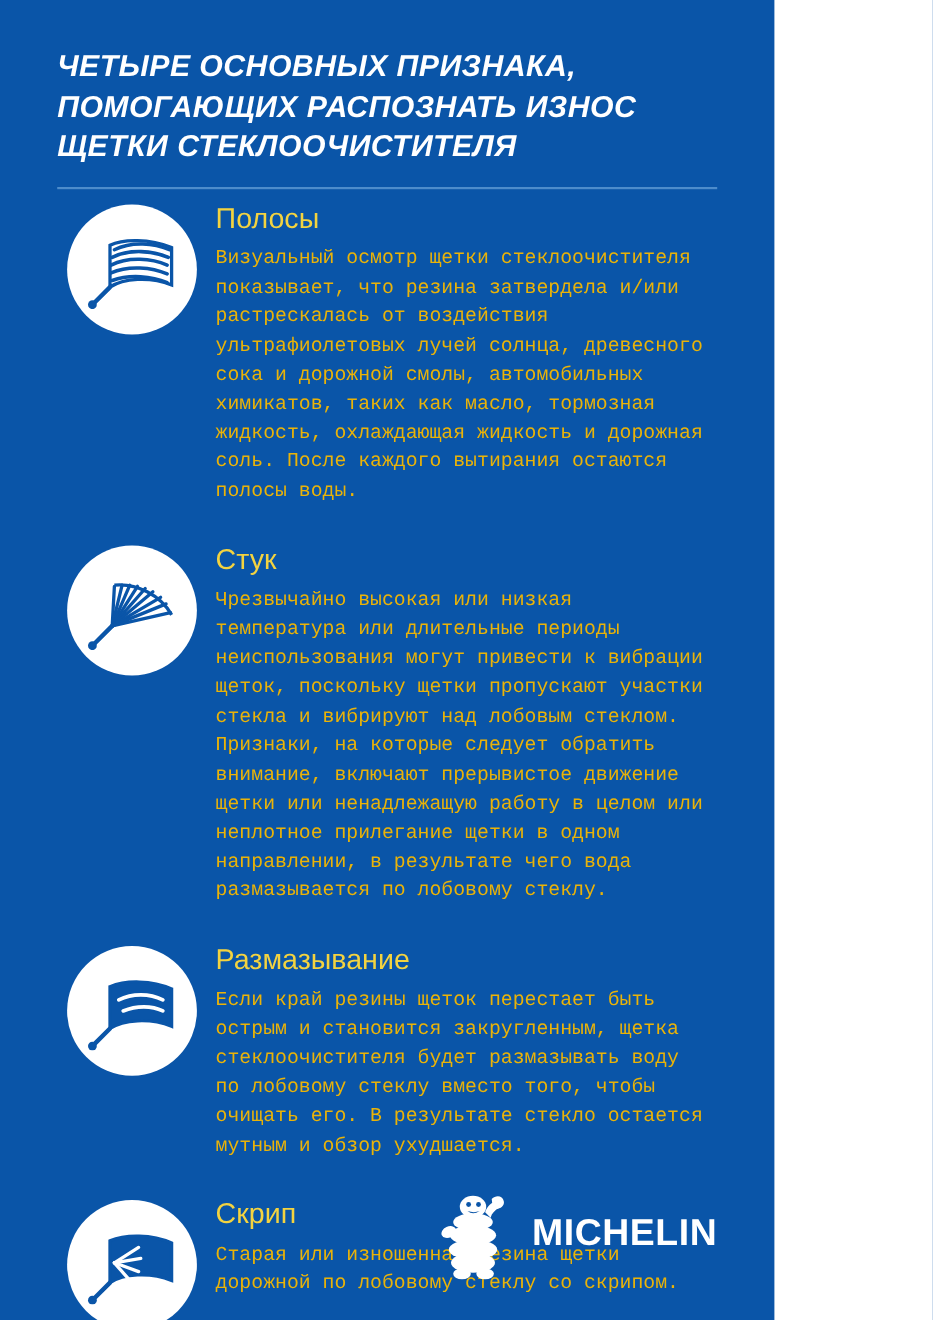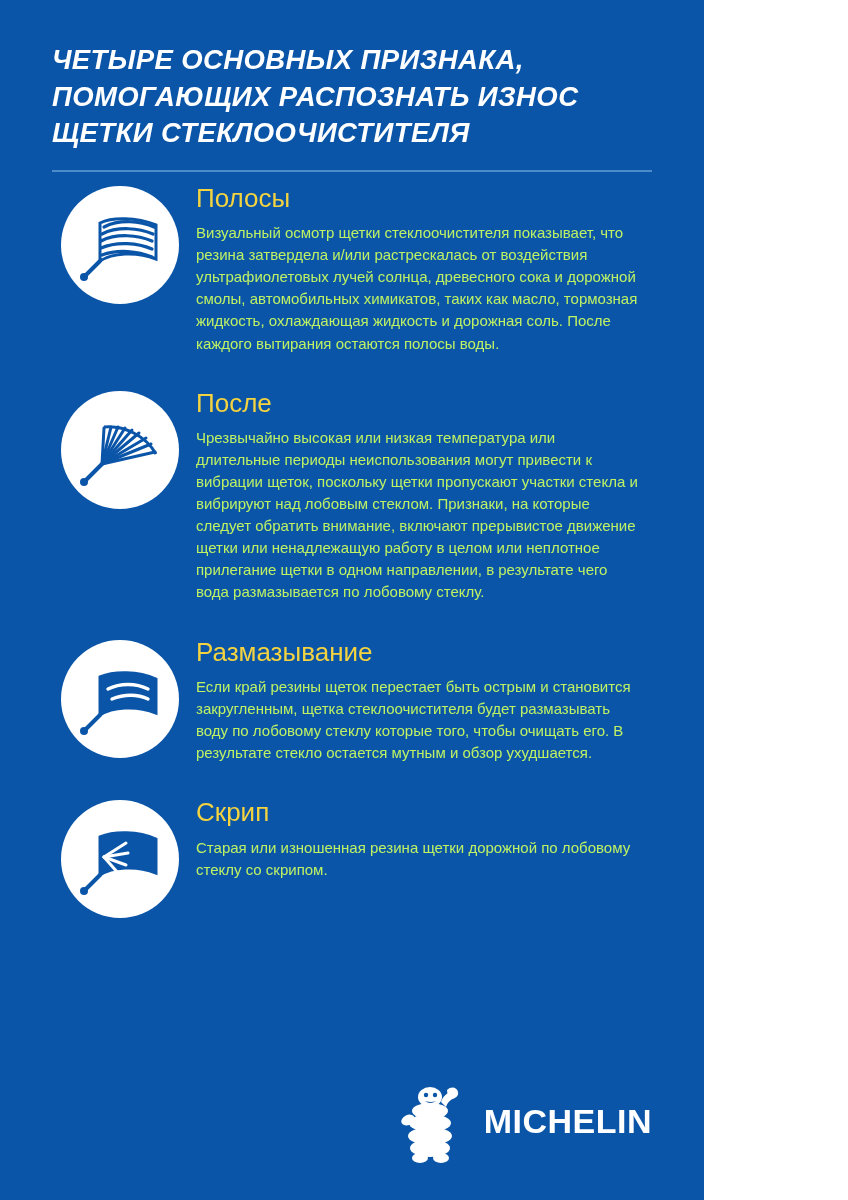--- a/index.html
+++ b/index.html
@@ -86,24 +86,24 @@
   .sec-title {
     margin: 0 0 10px 0;
     color: #f3d340;
     font-size: 26px;
     line-height: 1.1;
     font-weight: normal;
     font-family: "Liberation Sans", sans-serif;
   }
   .sec-body {
     margin: 0;
-    color: #bef264;
-    font-size: 15px;
+    color: #eab308;
+    font-size: 18px;
     line-height: 1.47;
-    font-family: Liberation Sans, sans-serif;
+    font-family: Liberation Mono, monospace;
   }
 
   
   .section.s1 { margin-top: 4px; }
   .section.s2 { margin-top: 18px; }
   .section.s3 { margin-top: 22px; justify-content: flex-end; }
   .section.s4 { margin-top: 22px; }
 
   
   .footer {
@@ -180,40 +180,40 @@
                 <line x1="24" y1="50" x2="73" y2="30"></line>
                 <line x1="24" y1="50" x2="77" y2="38"></line>
               </g>
               <path d="M26 13 C46 11, 68 22, 78 40" fill="none" stroke="#0a55a8" stroke-width="3"></path>
               <line x1="24" y1="50" x2="8" y2="66" stroke="#0a55a8" stroke-width="4" stroke-linecap="round"></line>
               <circle cx="6" cy="68" r="4" fill="#0a55a8"></circle>
             </svg>
           </div>
         </div>
         <div class="text-col">
-          <h2 class="sec-title">После</h2>
+          <h2 class="sec-title">Стук</h2>
           <p class="sec-body">Чрезвычайно высокая или низкая температура или длительные периоды неиспользования могут привести к вибрации щеток, поскольку щетки пропускают участки стекла и вибрируют над лобовым стеклом. Признаки, на которые следует обратить внимание, включают прерывистое движение щетки или ненадлежащую работу в целом или неплотное прилегание щетки в одном направлении, в результате чего вода размазывается по лобовому стеклу.</p>
         </div>
       </div>
 
       <div class="section s3">
         <div class="icon-wrap">
           <div class="icon-circle">
             <svg width="84" height="72" viewBox="0 0 84 72" aria-hidden="true">
               <path d="M22 14 C36 8, 60 8, 78 16 L78 50 C58 42, 34 44, 22 52 Z" fill="#0a55a8" stroke="#0a55a8" stroke-width="3"></path>
               <path d="M30 26 C42 20, 58 20, 70 26" fill="none" stroke="#ffffff" stroke-width="3.4" stroke-linecap="round"></path>
               <path d="M34 36 C46 31, 60 31, 70 36" fill="none" stroke="#ffffff" stroke-width="3.4" stroke-linecap="round"></path>
               <line x1="22" y1="52" x2="8" y2="66" stroke="#0a55a8" stroke-width="4" stroke-linecap="round"></line>
               <circle cx="6" cy="68" r="4" fill="#0a55a8"></circle>
             </svg>
           </div>
         </div>
         <div class="text-col">
           <h2 class="sec-title">Размазывание</h2>
-          <p class="sec-body">Если край резины щеток перестает быть острым и становится закругленным, щетка стеклоочистителя будет размазывать воду по лобовому стеклу которые того, чтобы очищать его. В результате стекло остается мутным и обзор ухудшается.</p>
+          <p class="sec-body">Если край резины щеток перестает быть острым и становится закругленным, щетка стеклоочистителя будет размазывать воду по лобовому стеклу вместо того, чтобы очищать его. В результате стекло остается мутным и обзор ухудшается.</p>
         </div>
       </div>
 
       <div class="section s4">
         <div class="icon-wrap">
           <div class="icon-circle">
             <svg width="84" height="72" viewBox="0 0 84 72" aria-hidden="true">
               <path d="M22 14 C36 8, 60 8, 78 16 L78 50 C58 42, 34 44, 22 52 Z" fill="#0a55a8" stroke="#0a55a8" stroke-width="3"></path>
               <g stroke="#ffffff" stroke-width="3" stroke-linecap="round">
                 <line x1="26" y1="34" x2="48" y2="20"></line>

